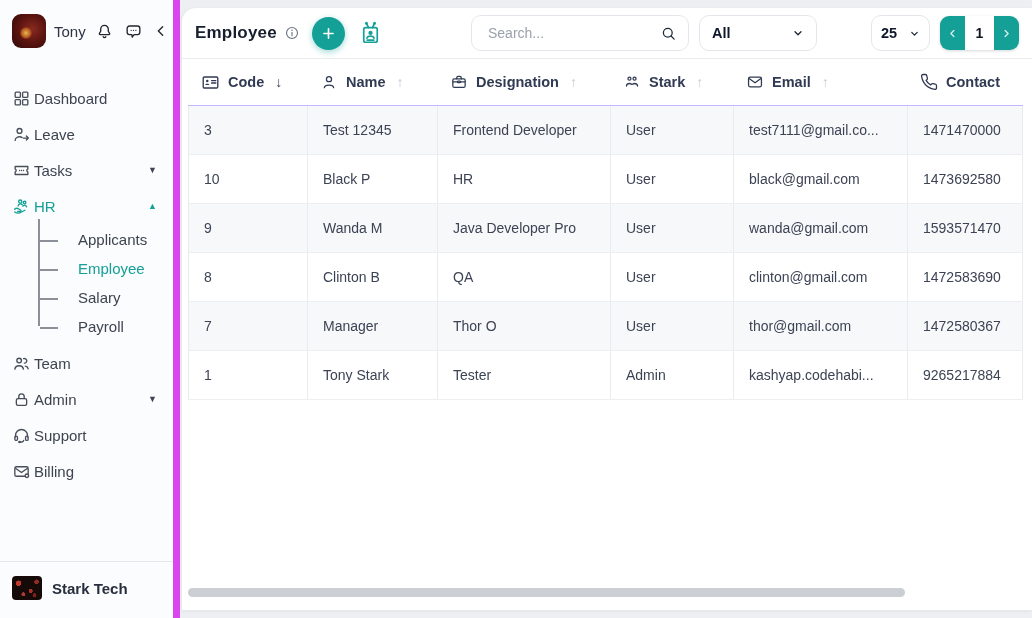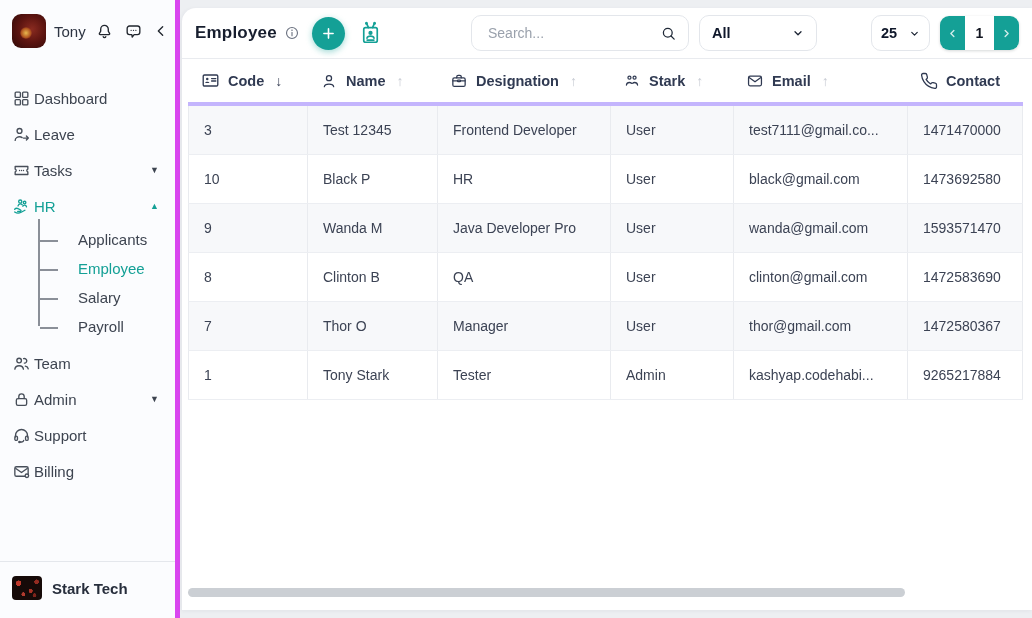--- a/index.html
+++ b/index.html
@@ -7,21 +7,21 @@
   body {
     width:1032px; height:618px; overflow:hidden;
     font-family:"Liberation Sans","DejaVu Sans",sans-serif;
     background:#edeff2; color:#3c4354;
   }
   .app { display:flex; width:100%; height:100%; }
 
   
   .sidebar {
     width:180px; min-width:180px; height:100%;
-    background:#fbfcfe; border-right:5px solid #d946ef;
+    background:#fbfcfe; border-right:7px solid #d946ef;
     display:flex; flex-direction:column;text-align:center;
   }
   .side-header { display:flex; align-items:center; gap:8px; padding:14px 8px 8px 12px; }
   .avatar {
     width:34px; height:34px; border-radius:9px; cursor:pointer; position:relative; overflow:hidden;
     background:radial-gradient(circle at 58% 45%, #8a2b20 0%, #5c1410 48%, #2d0907 100%);
     flex-shrink:0;
   }
   .avatar::after {
     content:''; position:absolute; left:8px; top:13px; width:12px; height:12px; border-radius:50%;
@@ -84,21 +84,21 @@
   .select { height:36px; border:1px solid #e3e6eb; border-radius:10px; display:flex; align-items:center; justify-content:space-between; padding:0 12px; font-size:14.5px; font-weight:700; color:#0f172a; cursor:pointer; background:#fff; }
   .select.all { width:118px; }
   .select.size { width:59px; padding:0 9px;margin-left:44px; }
   .pager { display:flex; height:34px; border-radius:9px; overflow:hidden; box-shadow:0 1px 3px rgba(20,40,40,.18); }
   .pg-btn { width:25px; background:#14A096; border:none; display:flex; align-items:center; justify-content:center; cursor:pointer; padding:0; }
   .pg-num { width:29px; background:#fff; display:flex; align-items:center; justify-content:center; font-weight:700; font-size:14px; color:#10141f; }
 
   
   .table-wrap { flex:1; position:relative; padding:0 9px 0 6px; overflow:hidden; }
   .cols { display:grid; grid-template-columns:119px 130px 173px 123px 174px minmax(0,1fr); }
-  .thead { height:47px; border-bottom:4px solid #c4b5fd; align-items:center; }
+  .thead { height:47px; border-bottom:1px solid #c4b5fd; align-items:center; }
   .th { display:flex; align-items:center; gap:8px; padding-left:13px; font-weight:700; font-size:14.5px; color:#303a52; cursor:pointer; white-space:nowrap; overflow:hidden; }
   .th svg { stroke:#303a52; flex-shrink:0; }
   .sort { font-size:14px; color:#c7cbd3; font-weight:600; margin-left:3px; }
   .sort.active { color:#3b4358; }
   .tr { height:49px; align-items:stretch; border-left:1px solid #e9ebef; border-bottom:1px solid #eceef2; cursor:pointer; background:#fff; }
   .tr:nth-child(odd) { background:#f7f8fa; }
   .td { padding-left:15px; padding-right:10px; font-size:14px; color:#3c4354; border-right:1px solid #e9ebef; display:flex; align-items:center; white-space:nowrap; overflow:hidden; text-overflow:ellipsis; }
   .hscroll { position:absolute; left:6px; bottom:13px; width:717px; height:9px; border-radius:5px; background:#cbcfd4; cursor:grab; }
 </style>
 </head>
@@ -386,22 +386,22 @@
           <div class="tr cols">
             <span class="td">8</span>
             <span class="td">Clinton B</span>
             <span class="td">QA</span>
             <span class="td">User</span>
             <span class="td">clinton@gmail.com</span>
             <span class="td">1472583690</span>
           </div>
           <div class="tr cols">
             <span class="td">7</span>
+            <span class="td">Manager</span>
             <span class="td">Thor O</span>
-            <span class="td">Manager</span>
             <span class="td">User</span>
             <span class="td">thor@gmail.com</span>
             <span class="td">1472580367</span>
           </div>
           <div class="tr cols">
             <span class="td">1</span>
             <span class="td">Tony Stark</span>
             <span class="td">Tester</span>
             <span class="td">Admin</span>
             <span class="td">kashyap.codehabi...</span>

